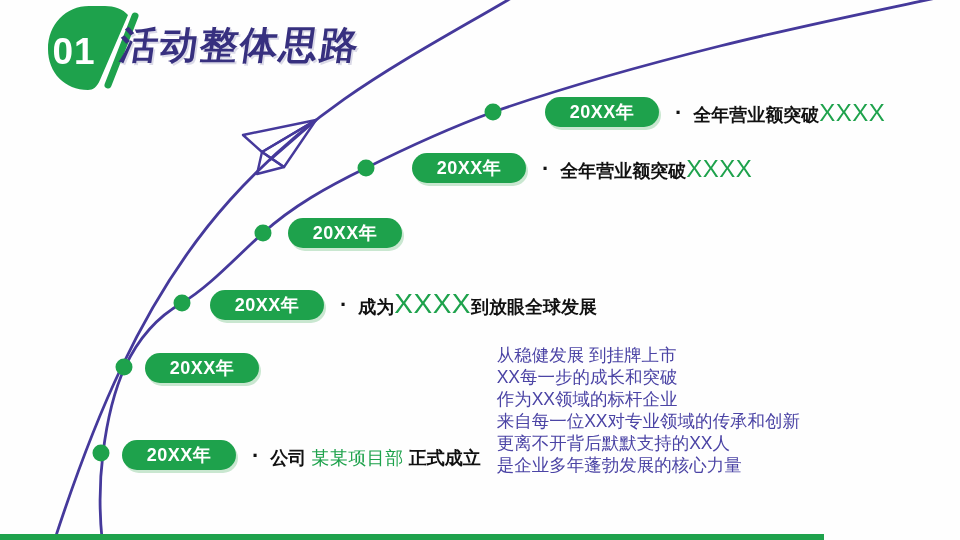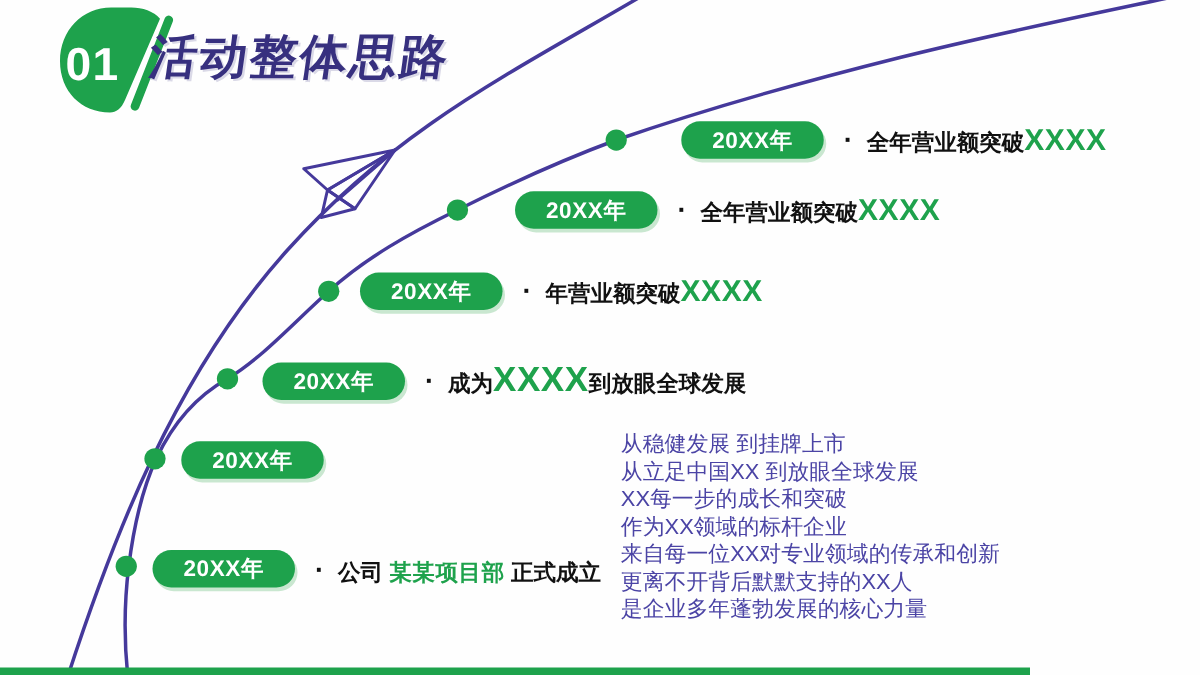--- a/index.html
+++ b/index.html
@@ -32,21 +32,21 @@
 
   
   .row{position:absolute;display:flex;align-items:flex-end;z-index:2;white-space:nowrap;}
   .year{
     display:inline-block;width:114px;height:30px;line-height:30px;text-align:center;
     background:var(--green);color:#fff;font-size:18px;font-weight:bold;
     border-radius:16px;box-shadow:2px 3px 0 var(--green-soft);letter-spacing:.5px;
   }
   .desc{margin-left:16px;font-size:18px;font-weight:bold;color:var(--ink);}
   .bullet{font-size:22px;margin-right:11px;vertical-align:1px;}
-  .hl{color:var(--green);font-weight:bold;letter-spacing:.5px;}
+  .hl{color:var(--green);font-weight:normal;letter-spacing:.5px;}
   .hl-24{font-size:24px;} .hl-28{font-size:28px;} .hl-26{font-size:26px;} .hl-23{font-size:18px;}
   .r1{left:545px;top:97px} .r2{left:412px;top:153px} .r3{left:288px;top:218px}
   .r4{left:210px;top:288px} .r5{left:145px;top:353px} .r6{left:122px;top:440px}
 
   
   .quote{
     position:absolute;right:24px;top:344px;z-index:2;
     color:var(--purple-quote);font-size:17.5px;line-height:22px;font-weight:normal;
   }
 
@@ -90,40 +90,38 @@
     <span class="desc"><span class="bullet">·</span><span>全年营业额突破</span><span class="hl hl-24">XXXX</span><span></span></span>
   </div>
 
   <div class="row r2">
     <span class="year">20XX年</span>
     <span class="desc"><span class="bullet">·</span><span>全年营业额突破</span><span class="hl hl-24">XXXX</span><span></span></span>
   </div>
 
   <div class="row r3">
     <span class="year">20XX年</span>
-    <span class="desc"><span class="bullet">·</span><span>年营业额突破</span><span class="hl hl-24">XXXX</span><span></span></span>
   </div>
 
   <div class="row r4">
     <span class="year">20XX年</span>
     <span class="desc"><span class="bullet">·</span><span>成为</span><span class="hl hl-28">XXXX</span><span>到放眼全球发展</span></span>
   </div>
 
   <div class="row r5">
     <span class="year">20XX年</span>
   </div>
 
   <div class="row r6">
     <span class="year">20XX年</span>
     <span class="desc"><span class="bullet">·</span><span>公司 </span><span class="hl hl-23">某某项目部</span><span> 正式成立</span></span>
   </div>
 
   <div class="quote">
     <div>从稳健发展 到挂牌上市</div>
-    <div>从立足中国XX 到放眼全球发展</div>
     <div>XX每一步的成长和突破</div>
     <div>作为XX领域的标杆企业</div>
     <div>来自每一位XX对专业领域的传承和创新</div>
     <div>更离不开背后默默支持的XX人</div>
     <div>是企业多年蓬勃发展的核心力量</div>
   </div>
 
   <div class="footer-bar"></div>
 </div>
 

